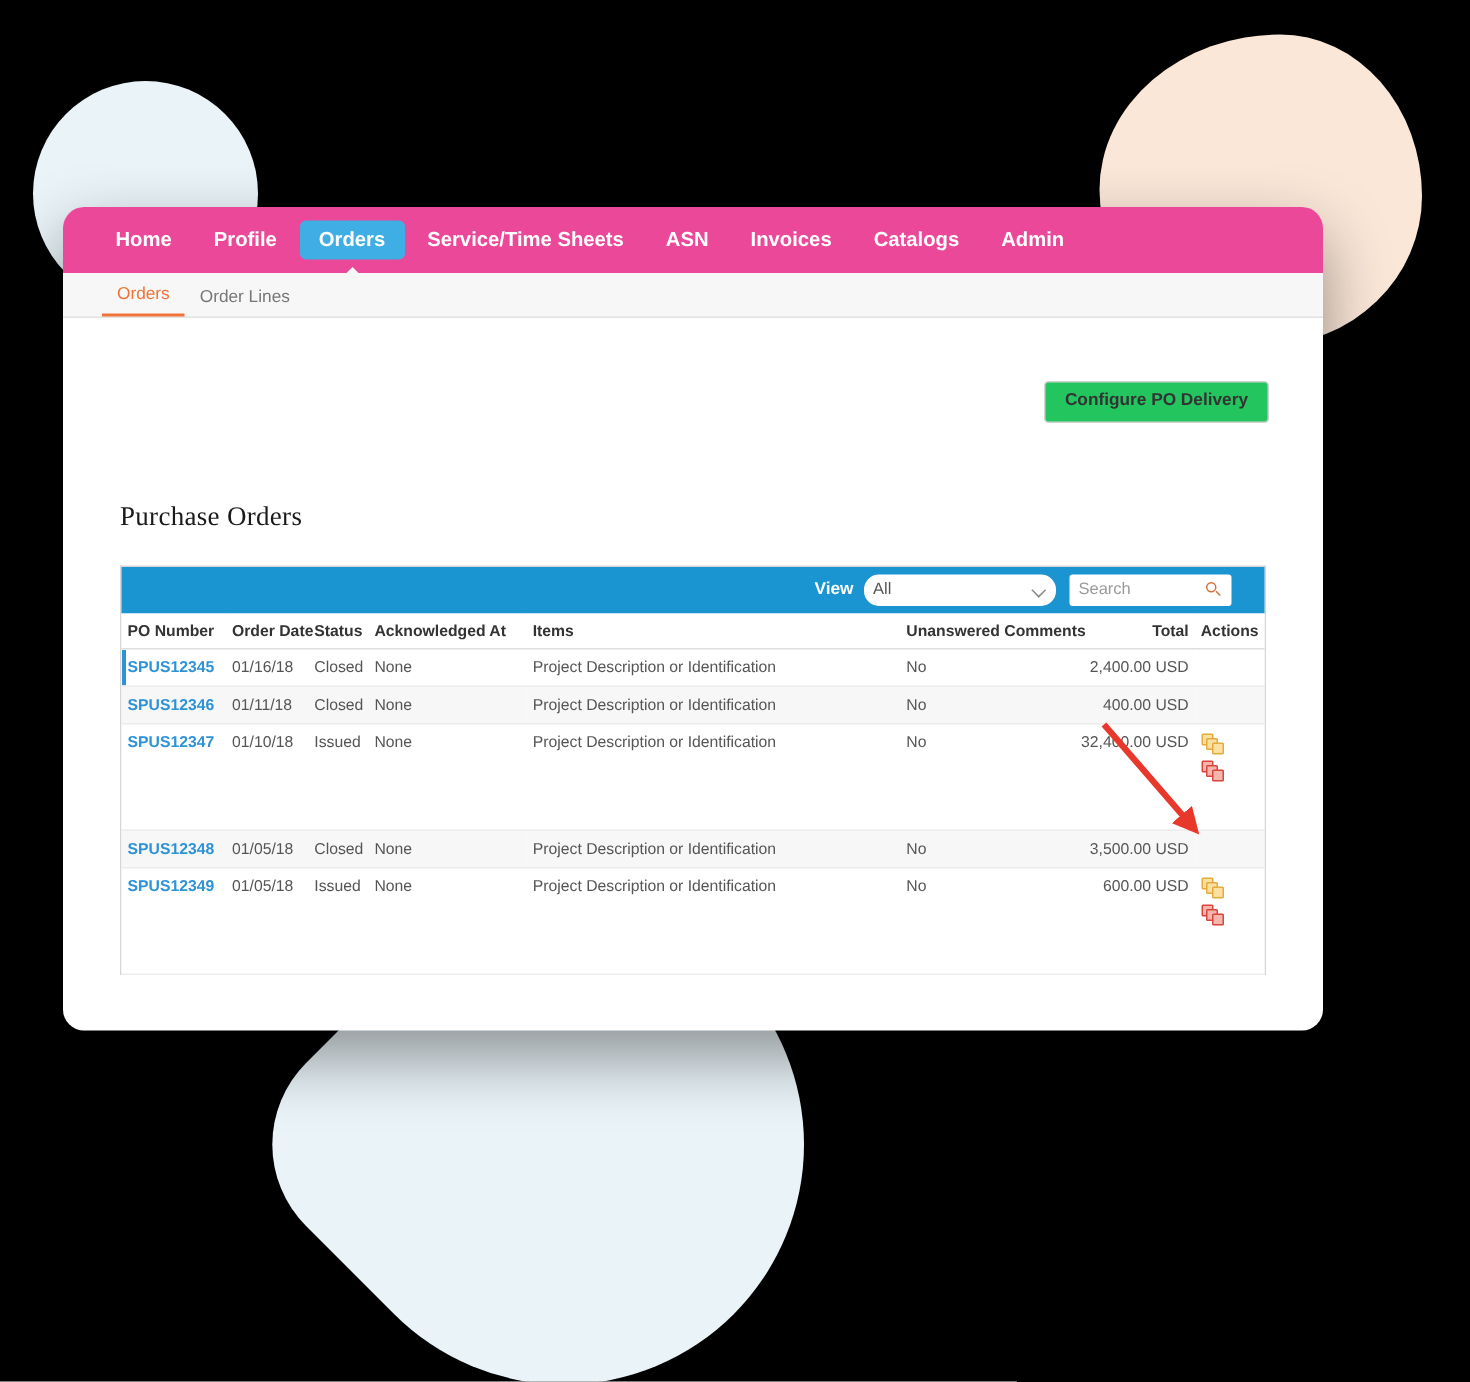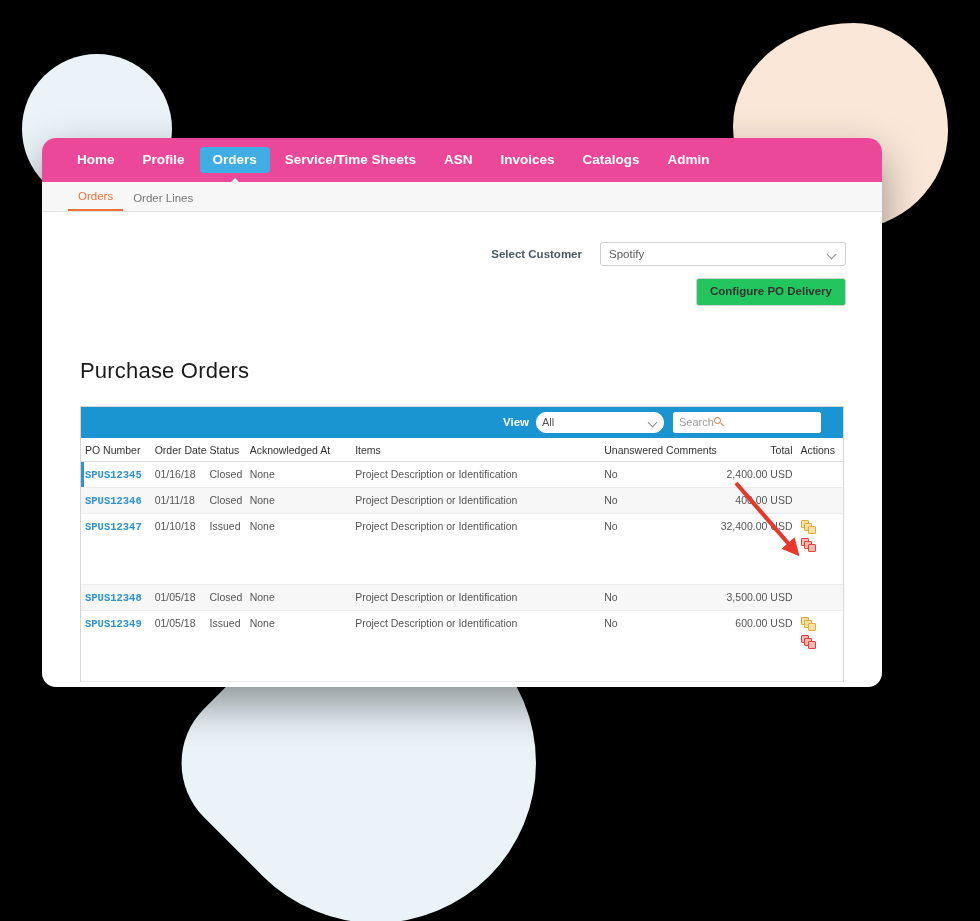--- a/index.html
+++ b/index.html
@@ -171,26 +171,27 @@
     font-size: 11.5px;
     font-weight: bold;
     color: #333333;
     padding: 7px 13px;
     cursor: pointer;
     line-height: 1;
   }
 
   
   .page-title {
-    font-size: 22px;
+    font-size: 18px;
     color: #1a1a1a;
     padding: 52px 0 0 38px;
     font-weight: normal;
     margin: 0;
     letter-spacing: 0.2px;
+    font-family: Liberation Serif, serif;
   }
 
   
   .table-wrap {
     margin: 22px 38px 0 38px;
     border: 1px solid #d6d6d6;
     border-bottom: none;
     position: relative;
   }
   .table-toolbar {
@@ -217,28 +218,28 @@
     color: #555555;
     display: flex;
     align-items: center;
     justify-content: space-between;
     padding: 0 5px;
     box-sizing: border-box;
     cursor: pointer;
     margin-right: 9px;
   }
   .search-box {
-    width: 148px;
+    width: 108px;
     height: 21px;
     background: #ffffff;
     border: 1px solid #ffffff;
     border-radius: 2px;
     display: flex;
     align-items: center;
-    justify-content: flex-start;
+    justify-content: space-between;
     padding: 0 5px;
     box-sizing: border-box;
   }
   .search-box .ph {
     font-size: 11px;
     color: #9a9a9a;
   }
   .mag {
     width: 11px;
     height: 11px;
@@ -264,21 +265,21 @@
   }
 
   table.po {
     width: 100%;
     border-collapse: collapse;
     table-layout: fixed;
   }
   table.po th {
     font-size: 10.5px;
     color: #333333;
-    font-weight: normal;
+    font-weight: bold;
     text-align: left;
     padding: 6px 4px 5px 4px;
     background: #ffffff;
     border-bottom: 1px solid #dddddd;
     white-space: nowrap;
   }
   table.po td {
     font-size: 10.5px;
     color: #555555;
     padding: 6px 4px;
@@ -287,21 +288,20 @@
   }
   tr.row-alt td { background: #f7f7f7; }
   tr.row-plain td { background: #ffffff; }
 
   td.c-po { padding-left: 6px; }
   .po-link {
     color: #2d93d6;
     font-weight: bold;
     font-size: 10.5px;
     cursor: pointer;
-    font-family: Liberation Mono, monospace;
   }
   td.c-items { color: #5b6b78; }
   td.c-total { text-align: right; white-space: normal; }
   td.c-actions { }
 
   tr.first-row td.c-po {
     box-shadow: inset 3px 0 0 0 #2d93d6;
   }
 
   
@@ -365,27 +365,20 @@
     <div class="nav-item">Catalogs</div>
     <div class="nav-item">Admin</div>
   </div>
 
   <div class="subnav">
     <div class="subnav-item active">Orders</div>
     <div class="subnav-item">Order Lines</div>
   </div>
 
   <div class="customer-area">
-    <div class="customer-row">
-      <span class="customer-label">Select Customer</span>
-      <div class="select-box">
-        <span>Spotify</span>
-        <span class="chev"></span>
-      </div>
-    </div>
     <button class="btn-configure">Configure PO Delivery</button>
   </div>
 
   <h1 class="page-title">Purchase Orders</h1>
 
   <div class="table-wrap">
 
     <div class="table-toolbar">
       <span class="view-label">View</span>
       <div class="view-select">

